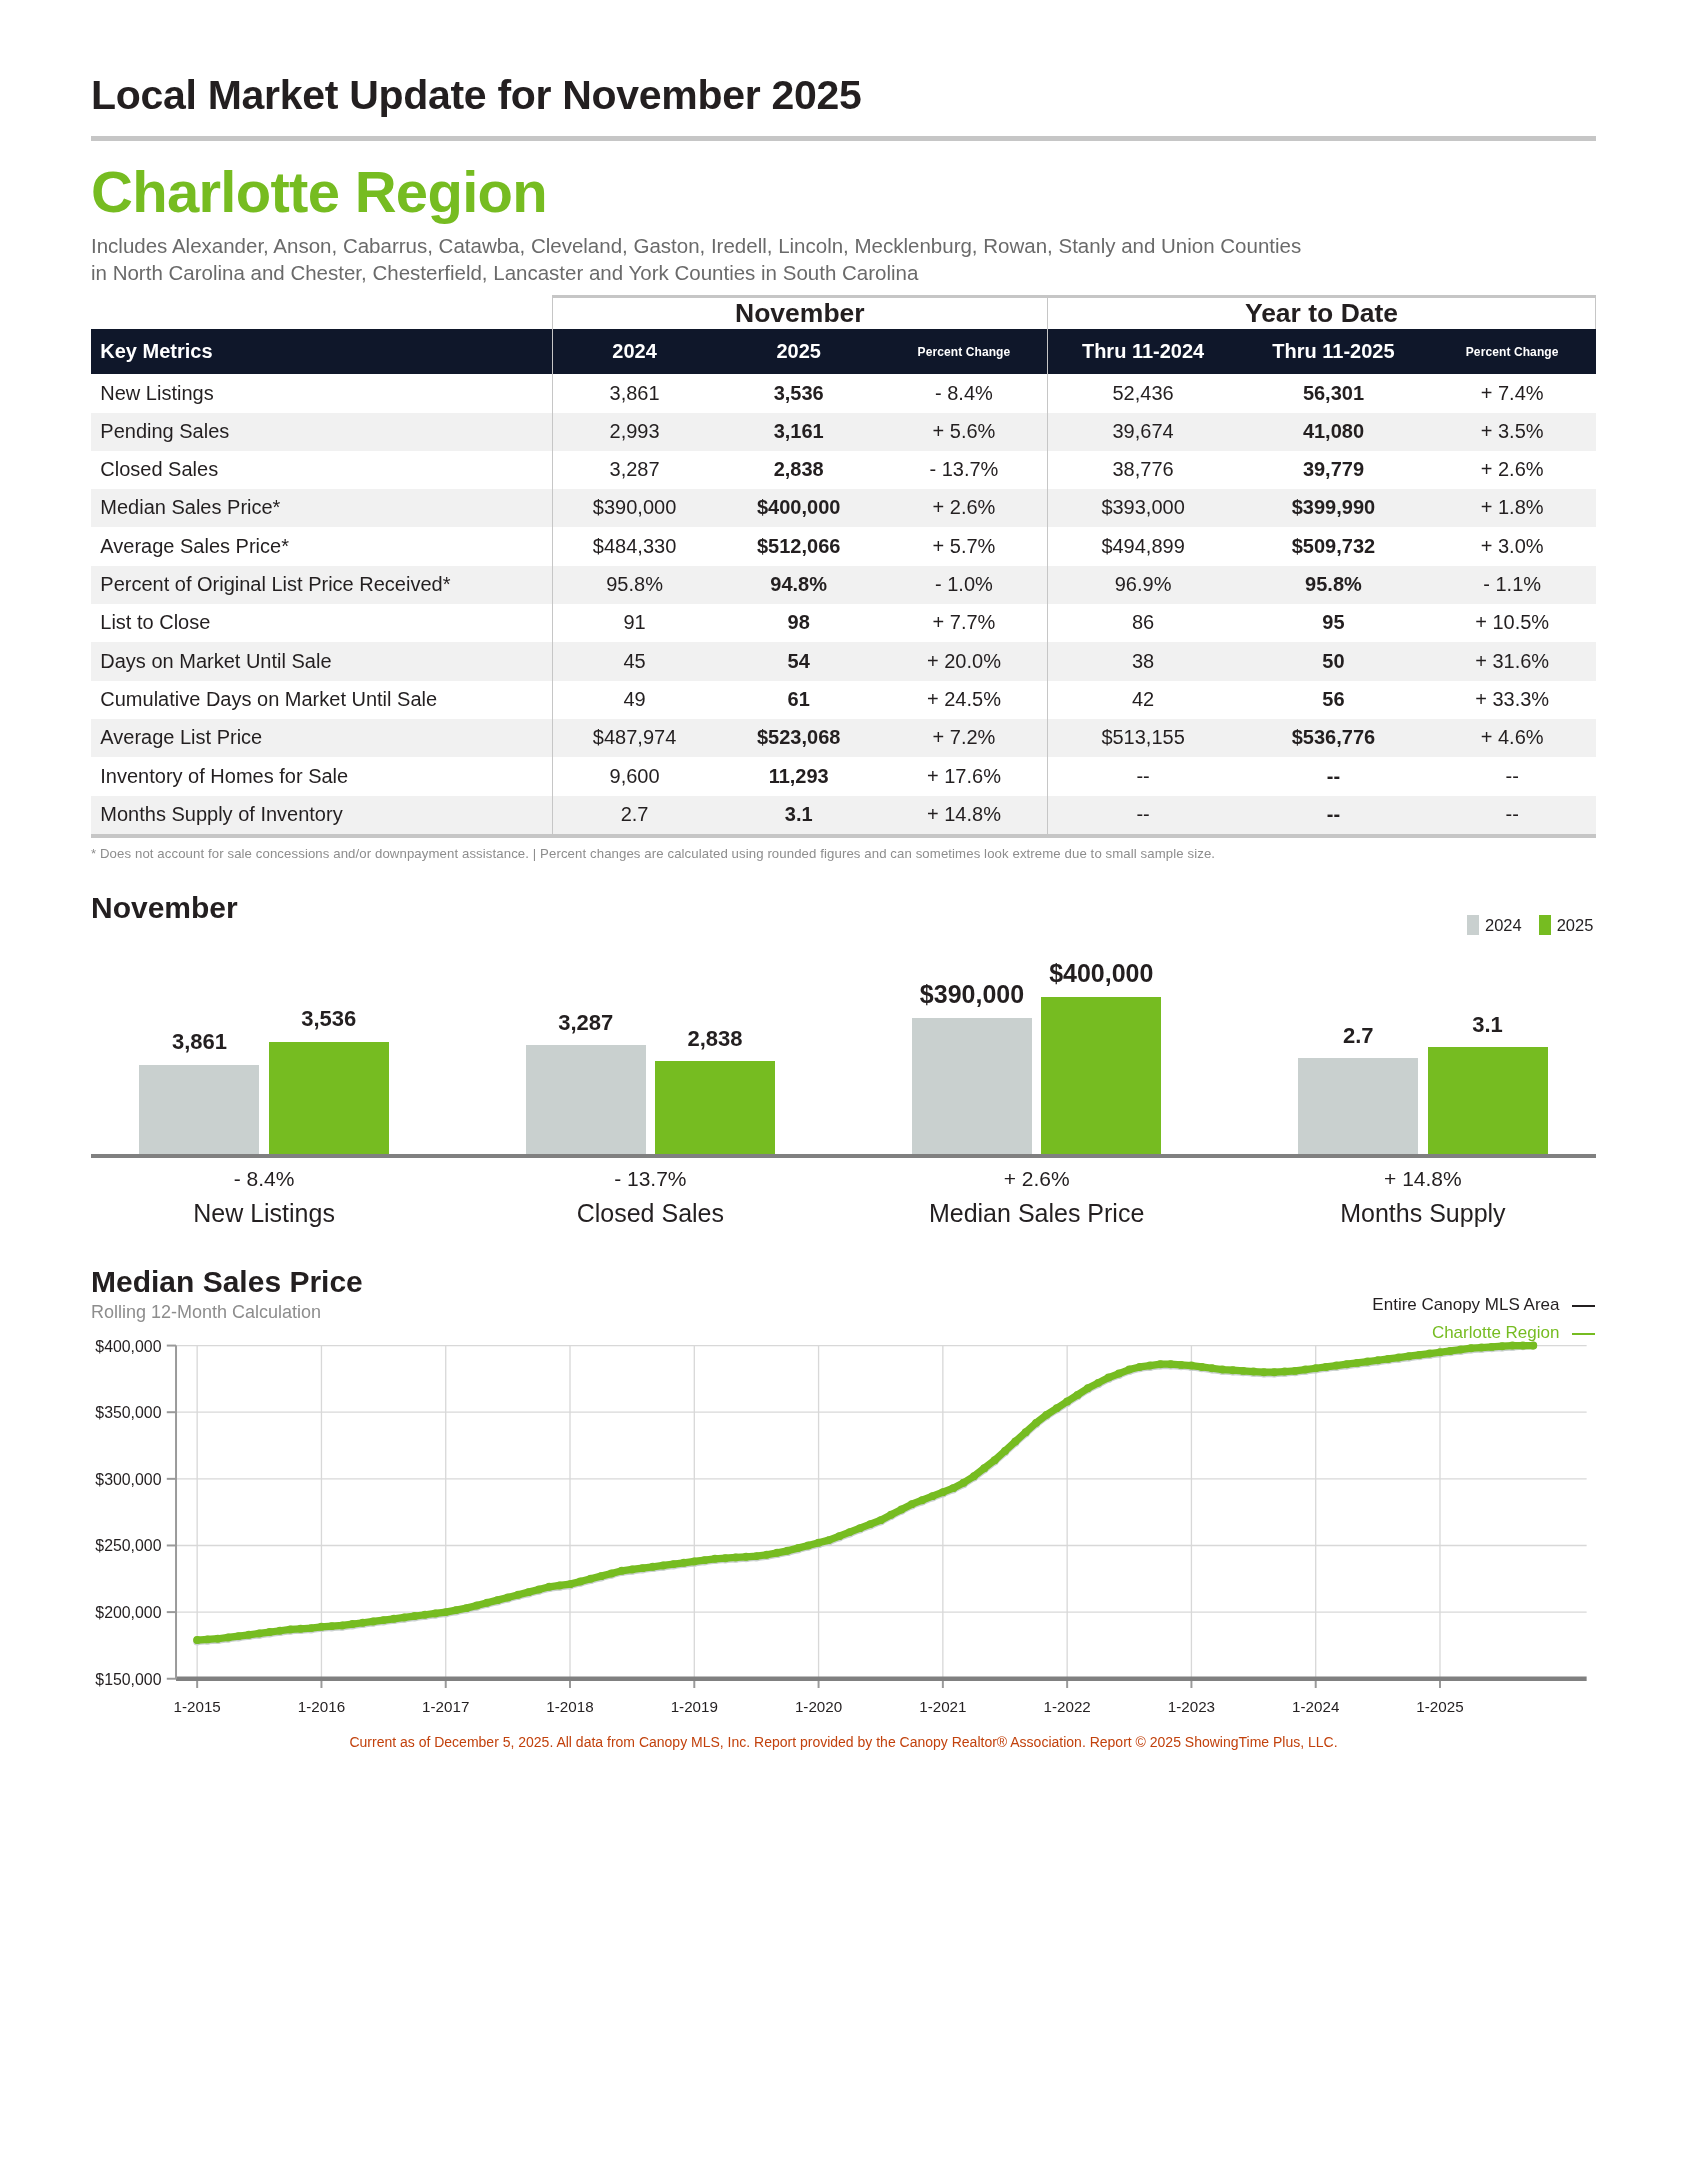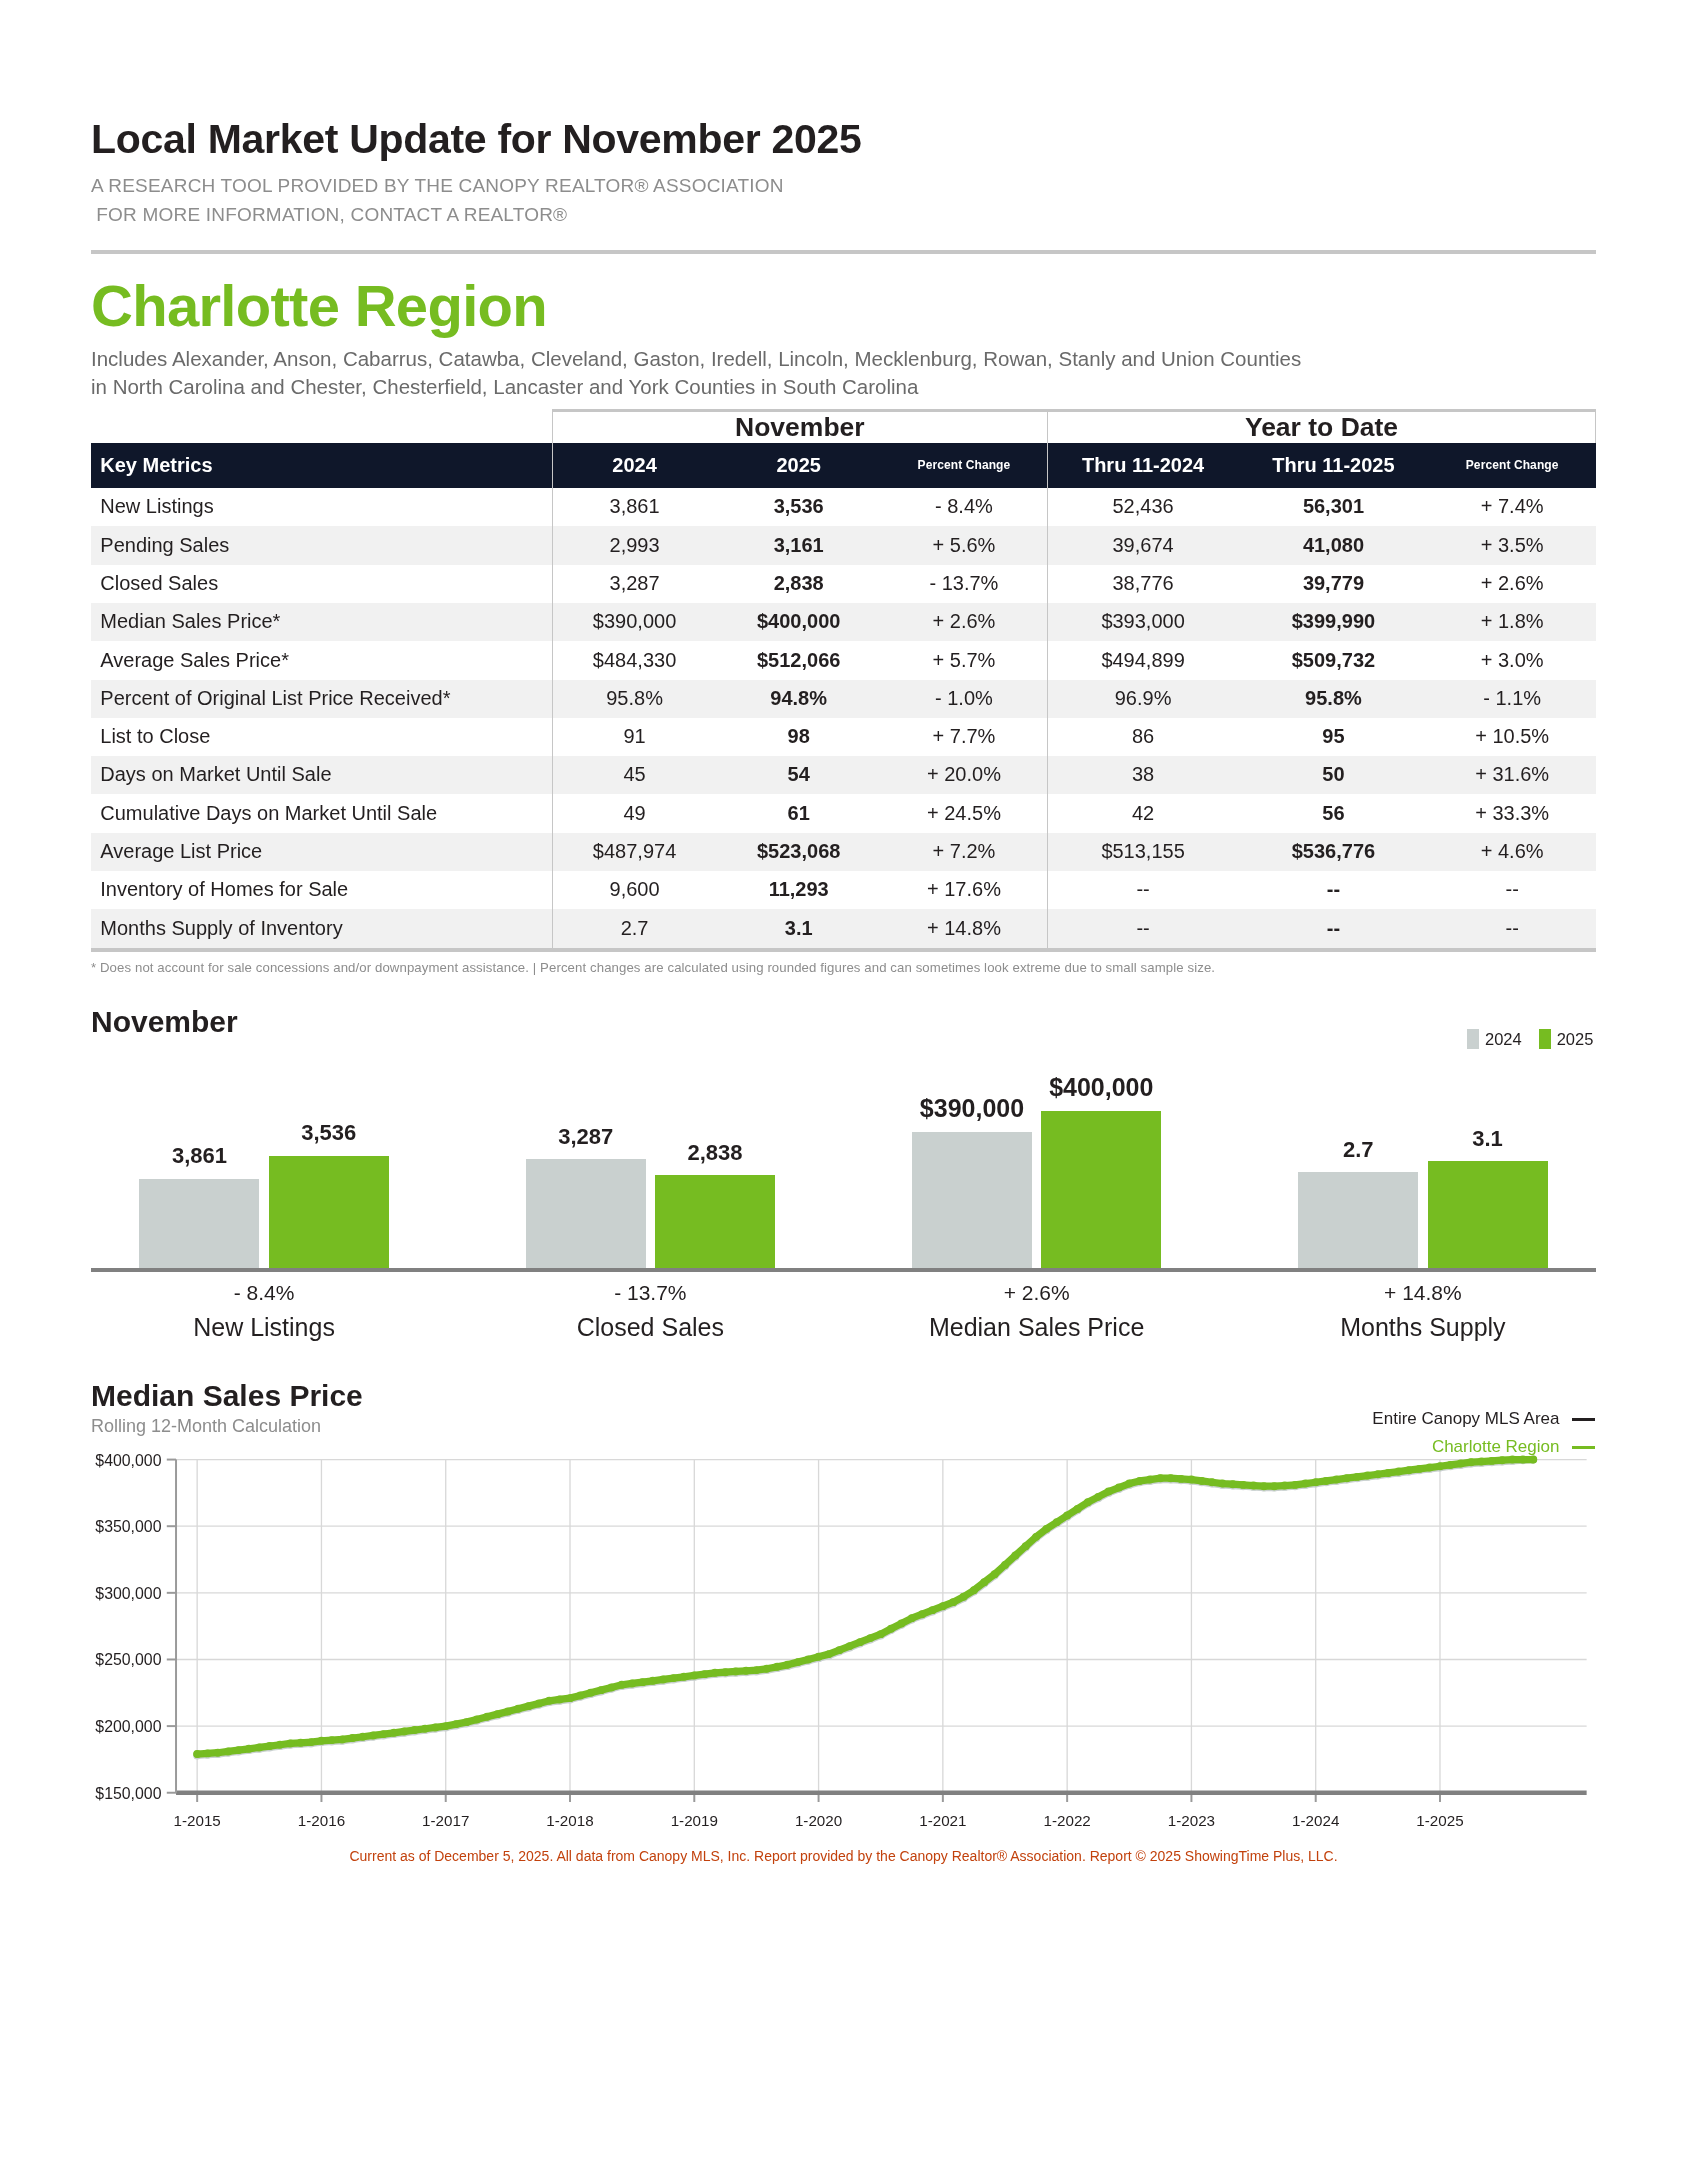--- a/index.html
+++ b/index.html
@@ -7,21 +7,21 @@
   body {
     width:1687px; height:2183px;
     background:#ffffff;
     font-family:"Liberation Sans", sans-serif;
     color:#231f20;
     -webkit-font-smoothing:antialiased;
   }
   .page { position:relative; width:1687px; height:2183px; padding:0 91px; }
 
   
-  .hdr { position:relative; padding-top:119px; }
+  .hdr { position:relative; padding-top:75px; }
   .hdr-title {
     font-size:41px; font-weight:700; letter-spacing:-0.3px;
     line-height:1.0; color:#231f20; margin:0;
   }
   .hdr-sub {
     font-size:19px; color:#8d8d8d; letter-spacing:0.2px;
     line-height:1.52; margin-top:12px; font-weight:400;
   }
   .hdr-sub div:last-child { padding-left:5.3px; }
 
@@ -126,24 +126,20 @@
     text-align:center; font-size:14px; color:#c2410c; margin-top:9.3px;
   }
 </style>
 </head>
 <body>
 
 <div class="page">
 
   <div class="hdr">
     <div class="hdr-title">Local Market Update for November 2025</div>
-    <div class="hdr-sub">
-      <div>A RESEARCH TOOL PROVIDED BY THE CANOPY REALTOR® ASSOCIATION</div>
-      <div>FOR MORE INFORMATION, CONTACT A REALTOR®</div>
-    </div>
 
 
     <div class="rule"></div>
   </div>
 
   <div>
     <div class="region-name">Charlotte Region</div>
     <div class="region-desc">
       <div>Includes Alexander, Anson, Cabarrus, Catawba, Cleveland, Gaston, Iredell, Lincoln, Mecklenburg, Rowan, Stanly and Union Counties</div>
       <div>in North Carolina and Chester, Chesterfield, Lancaster and York Counties in South Carolina</div>

